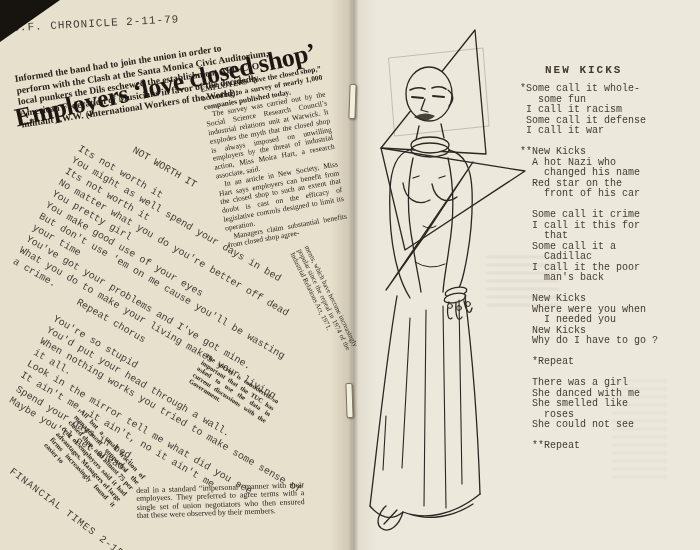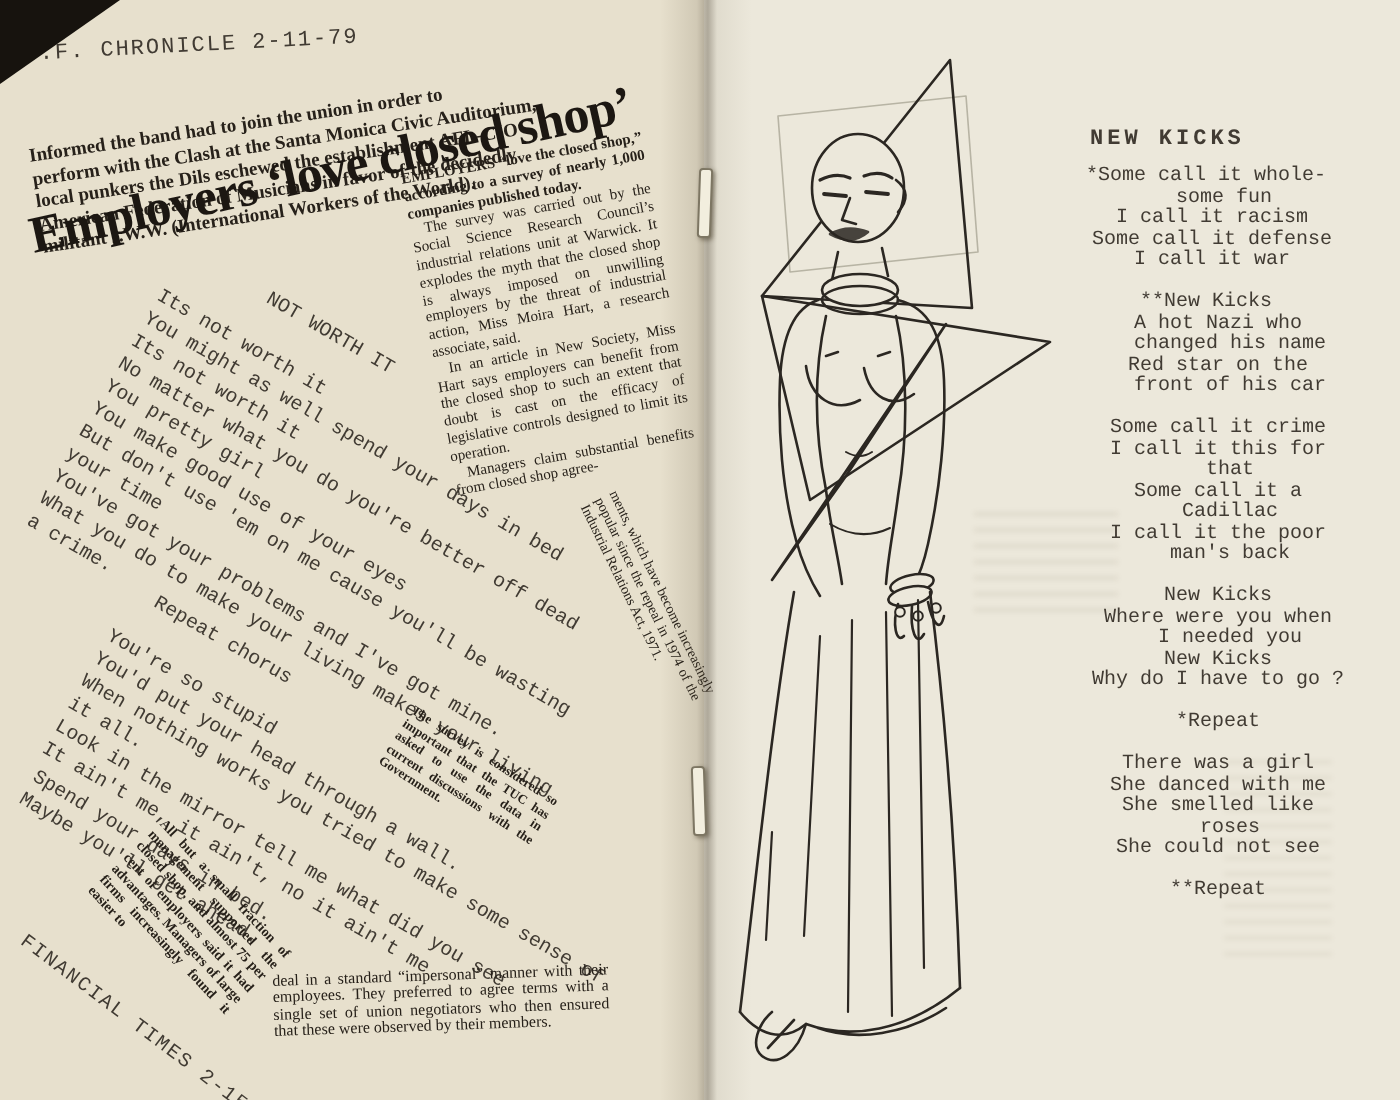--- a/index.html
+++ b/index.html
@@ -39,21 +39,21 @@
   .chorus{left:70px;top:290px;font-size:10px;line-height:13px;transform:rotate(30deg);}
   .outro{left:20px;top:383px;font-size:10px;line-height:13px;transform:rotate(31deg);}
   .clip-tuc{left:208px;top:352px;width:86px;font-size:6.5px;line-height:7.6px;text-align:justify;
          transform:rotate(33deg);font-weight:600;}
   .clip-mgmt{left:84px;top:408px;width:92px;font-size:7px;line-height:8.2px;text-align:justify;
          transform:rotate(47deg);font-weight:600;}
   .ft-head{left:14px;top:466px;font-size:10px;letter-spacing:1px;transform:rotate(37deg);}
   .clip-deal{left:136px;top:487px;width:168px;font-size:8px;line-height:8.4px;text-align:justify;
          transform:rotate(-2deg);}
   .nk-title{left:545px;top:64px;font-size:11px;letter-spacing:2px;font-weight:bold;}
-  .nk-lyrics{left:534px;top:84px;font-size:10px;line-height:10.5px;text-align:center;}
+  .nk-lyrics{left:520px;top:84px;font-size:10px;line-height:10.5px;}
   .ghost{position:absolute;pointer-events:none;filter:blur(1.2px);
          background:repeating-linear-gradient(0deg,rgba(128,116,92,.24) 0 2px,rgba(0,0,0,0) 2px 8px);}
   .ghost.a{left:487px;top:254px;width:72px;height:52px;opacity:.5;}
   .ghost.b{left:612px;top:378px;width:54px;height:100px;opacity:.38;}
   .figure-svg{position:absolute;left:353px;top:0;width:190px;height:550px;}
 </style>
 </head>
 <body>
 
 <div class="scan">

